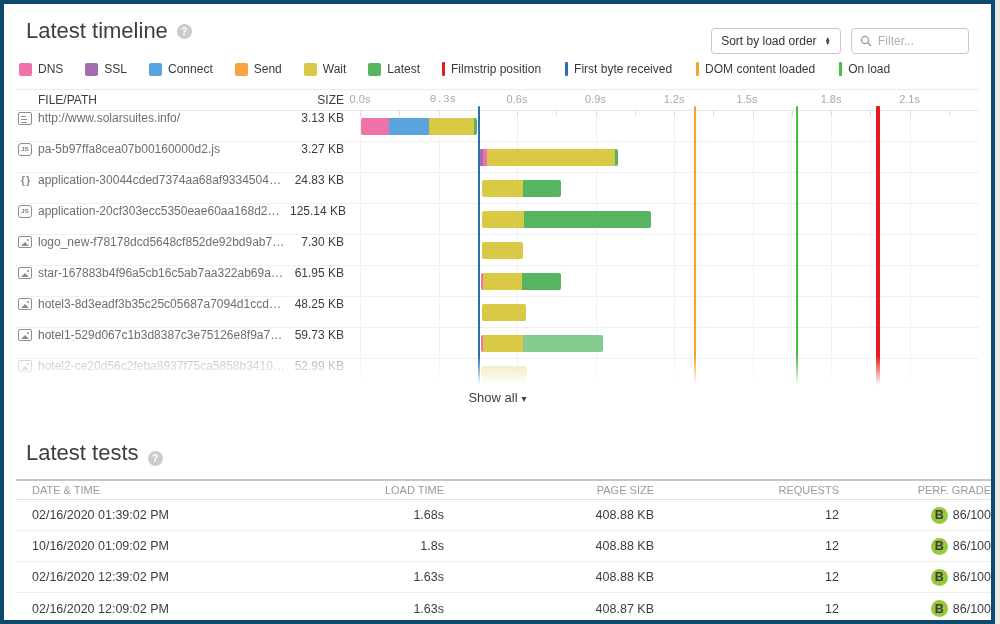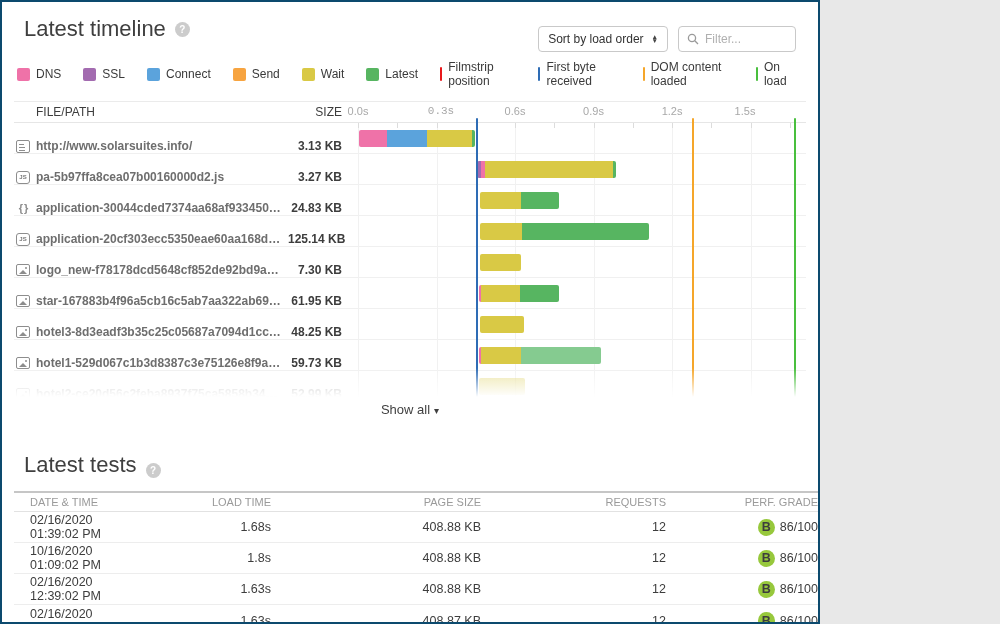--- a/index.html
+++ b/index.html
@@ -1,17 +1,17 @@
 <!DOCTYPE html>
 <html><head>
 <meta charset="utf-8">
 <style>
   * { margin:0; padding:0; box-sizing:border-box; }
   body { font-family:"Liberation Sans", sans-serif; background:#e8e8e8; }
-  .page { width:820px; height:624px; background:#fff; border:2px solid #0c4a6e; position:relative; overflow:hidden; }
+  .page { width:995px; height:624px; background:#fff; border:4px solid #0c4a6e; position:relative; overflow:hidden; }
 
   
   .section-head { display:flex; align-items:center; gap:9px; }
   .section-title { font-size:22px; color:#3f3f3f; font-weight:400; }
   .help-icon { width:15px; height:15px; border-radius:50%; background:#ccc; color:#fff; font-size:10px; font-weight:bold;
                display:inline-flex; align-items:center; justify-content:center; cursor:pointer; }
 
   .tl-head { margin:14px 22px 0 22px; display:flex; align-items:flex-start; justify-content:space-between; }
 
   
@@ -30,21 +30,21 @@
   .legend-item.marker { margin-right:24px; }
   .swatch { width:13px; height:13px; border-radius:2px; }
   .mark-swatch { width:3px; height:14px; border-radius:1px; }
   .legend-label { font-size:12px; color:#3a3a3a; }
 
   
   .tl-table { margin:13px 12px 0 12px; position:relative; }
   .tl-header { display:flex; height:22px; align-items:center; border-top:1px solid #ebebeb; border-bottom:1px solid #e6e6e6; }
   .tl-header .h-file { padding-left:22px; width:266px; font-size:12px; color:#3d3d3d; }
   .tl-header .h-size { width:70px; text-align:right; padding-right:8px; font-size:12px; color:#3d3d3d; }
-  .t-row { display:flex; align-items:flex-end; height:31px; border-bottom:1px solid #f0f0f0; position:relative; cursor:pointer;font-weight:bold; }
+  .t-row { display:flex; align-items:flex-start; height:31px; border-bottom:1px solid #f0f0f0; position:relative; cursor:pointer; }
   .t-row.faded { opacity:.45; }
   .t-left { width:336px; display:flex; align-items:center; padding-left:2px; }
   .ficon { flex:0 0 14px; margin-right:6px; display:inline-flex; align-items:center; justify-content:center; }
   .t-file { flex:1; font-size:12px; color:#6e6e6e; white-space:nowrap; overflow:hidden; text-overflow:ellipsis; padding-right:4px; }
   .t-size { width:62px; text-align:right; padding-right:8px; font-size:12px; color:#3d3d3d; white-space:nowrap; }
 
   
   .chart-layer { position:absolute; left:336px; top:0; width:640px; height:301px; pointer-events:none; }
   .tick-label { position:absolute; top:4px; transform:translateX(-50%); font-size:11px; color:#a8a8a8; }
   .gridline { position:absolute; top:22px; bottom:0; width:1px; background:#f1f1f1; }

